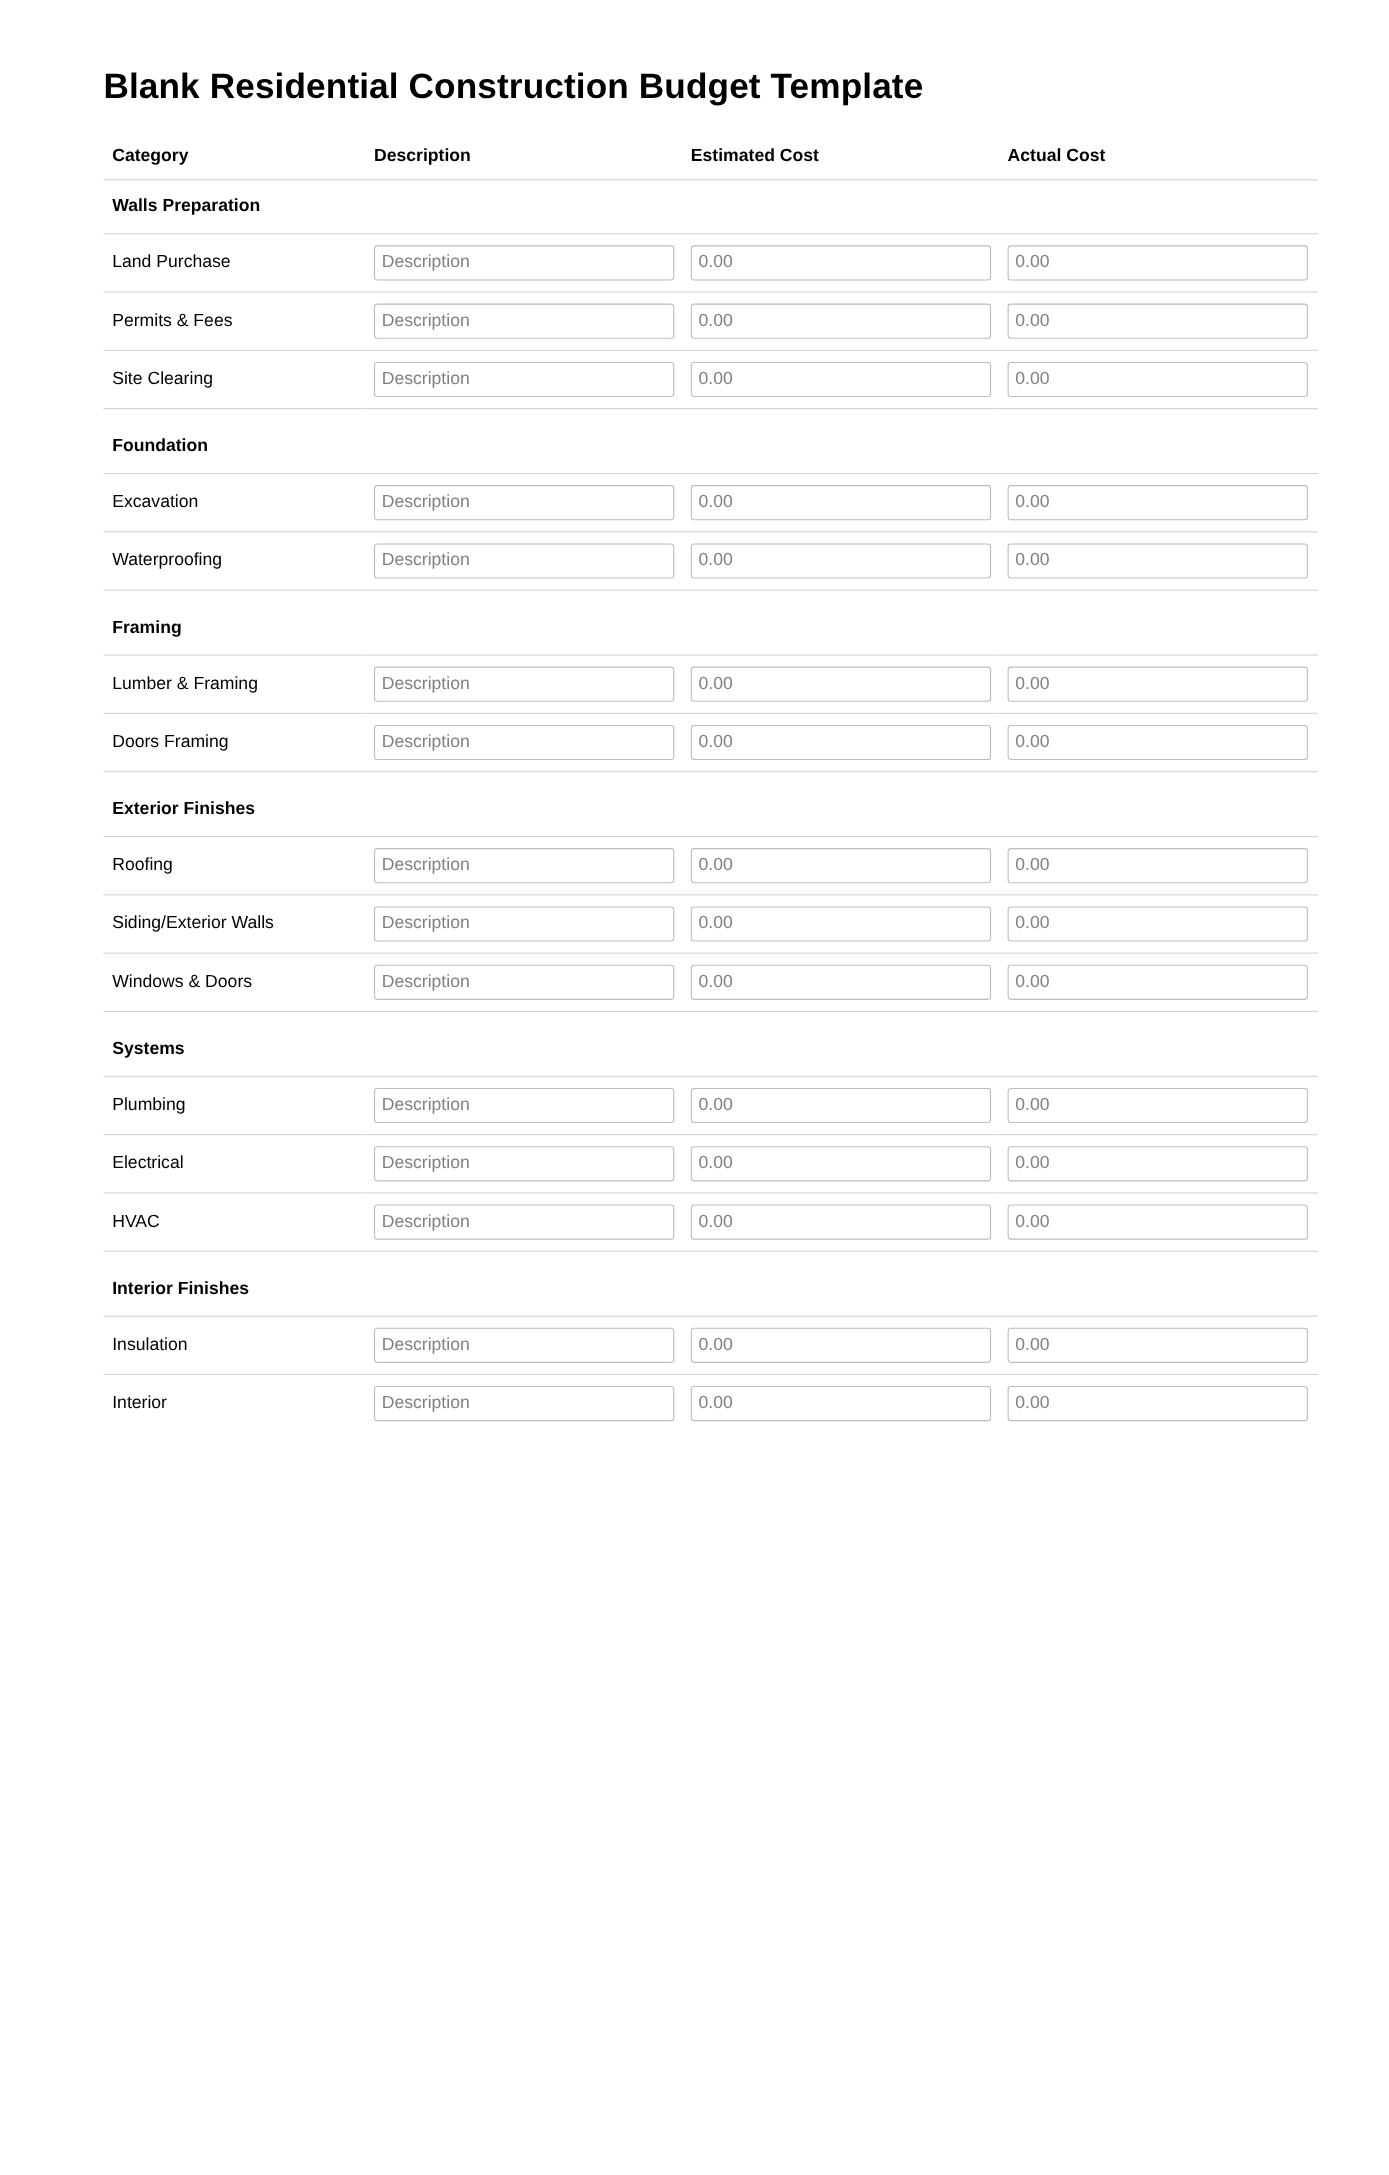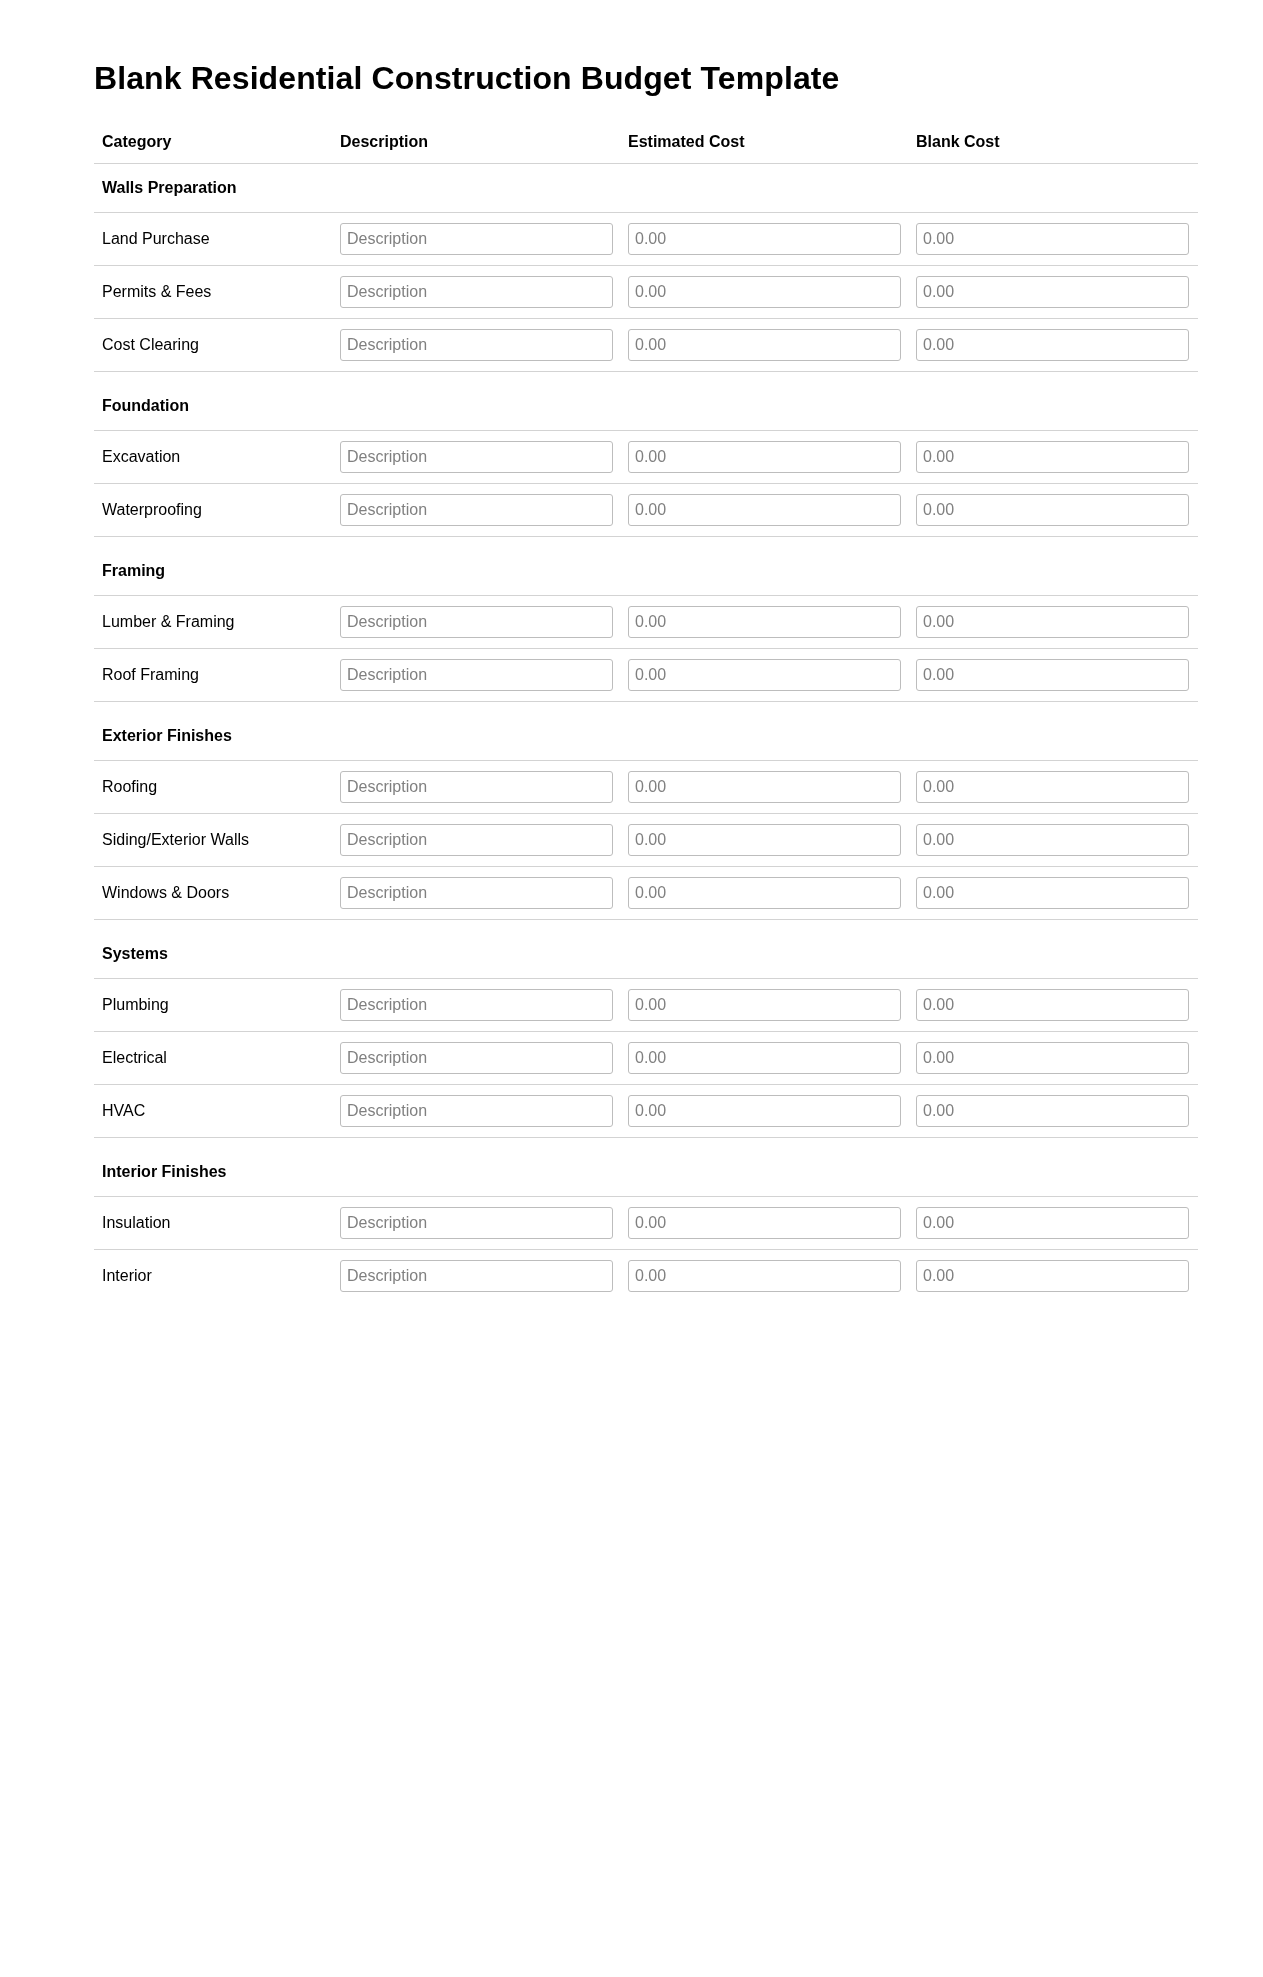--- a/index.html
+++ b/index.html
@@ -93,41 +93,41 @@
       <col class="c-cat">
         <col class="c-desc">
         <col class="c-est">
         <col class="c-act">
     </colgroup>
     <thead>
       <tr>
         <th>Category</th>
         <th>Description</th>
         <th>Estimated Cost</th>
-        <th>Blank Cost</th>
+        <th>Actual Cost</th>
       </tr>
     </thead>
     <tbody id="tbody">
         <tr class="section first">
           <td colspan="4">Walls Preparation</td>
         </tr>
         <tr class="item">
           <td>Land Purchase</td>
           <td class="inp-cell"><input type="text" placeholder="Description" style=""></td>
           <td class="inp-cell"><input type="text" inputmode="decimal" placeholder="0.00" style=""></td>
           <td class="inp-cell"><input type="text" inputmode="decimal" placeholder="0.00" style=""></td>
         </tr>
         <tr class="item">
           <td>Permits &amp; Fees</td>
           <td class="inp-cell"><input type="text" placeholder="Description" style=""></td>
           <td class="inp-cell"><input type="text" inputmode="decimal" placeholder="0.00" style=""></td>
           <td class="inp-cell"><input type="text" inputmode="decimal" placeholder="0.00" style=""></td>
         </tr>
         <tr class="item">
-          <td>Cost Clearing</td>
+          <td>Site Clearing</td>
           <td class="inp-cell"><input type="text" placeholder="Description" style=""></td>
           <td class="inp-cell"><input type="text" inputmode="decimal" placeholder="0.00" style=""></td>
           <td class="inp-cell"><input type="text" inputmode="decimal" placeholder="0.00" style=""></td>
         </tr>
         <tr class="section later">
           <td colspan="4">Foundation</td>
         </tr>
         <tr class="item">
           <td>Excavation</td>
           <td class="inp-cell"><input type="text" placeholder="Description" style=""></td>
@@ -143,21 +143,21 @@
         <tr class="section later">
           <td colspan="4">Framing</td>
         </tr>
         <tr class="item">
           <td>Lumber &amp; Framing</td>
           <td class="inp-cell"><input type="text" placeholder="Description" style=""></td>
           <td class="inp-cell"><input type="text" inputmode="decimal" placeholder="0.00" style=""></td>
           <td class="inp-cell"><input type="text" inputmode="decimal" placeholder="0.00" style=""></td>
         </tr>
         <tr class="item">
-          <td>Roof Framing</td>
+          <td>Doors Framing</td>
           <td class="inp-cell"><input type="text" placeholder="Description" style=""></td>
           <td class="inp-cell"><input type="text" inputmode="decimal" placeholder="0.00" style=""></td>
           <td class="inp-cell"><input type="text" inputmode="decimal" placeholder="0.00" style=""></td>
         </tr>
         <tr class="section later">
           <td colspan="4">Exterior Finishes</td>
         </tr>
         <tr class="item">
           <td>Roofing</td>
           <td class="inp-cell"><input type="text" placeholder="Description" style=""></td>

